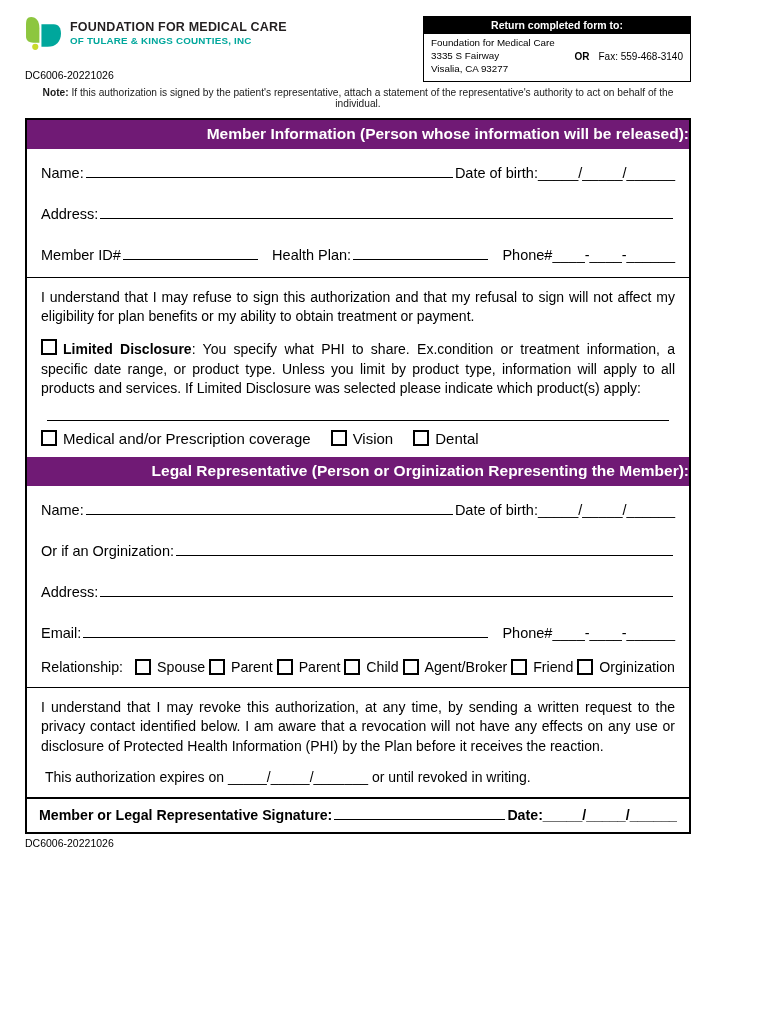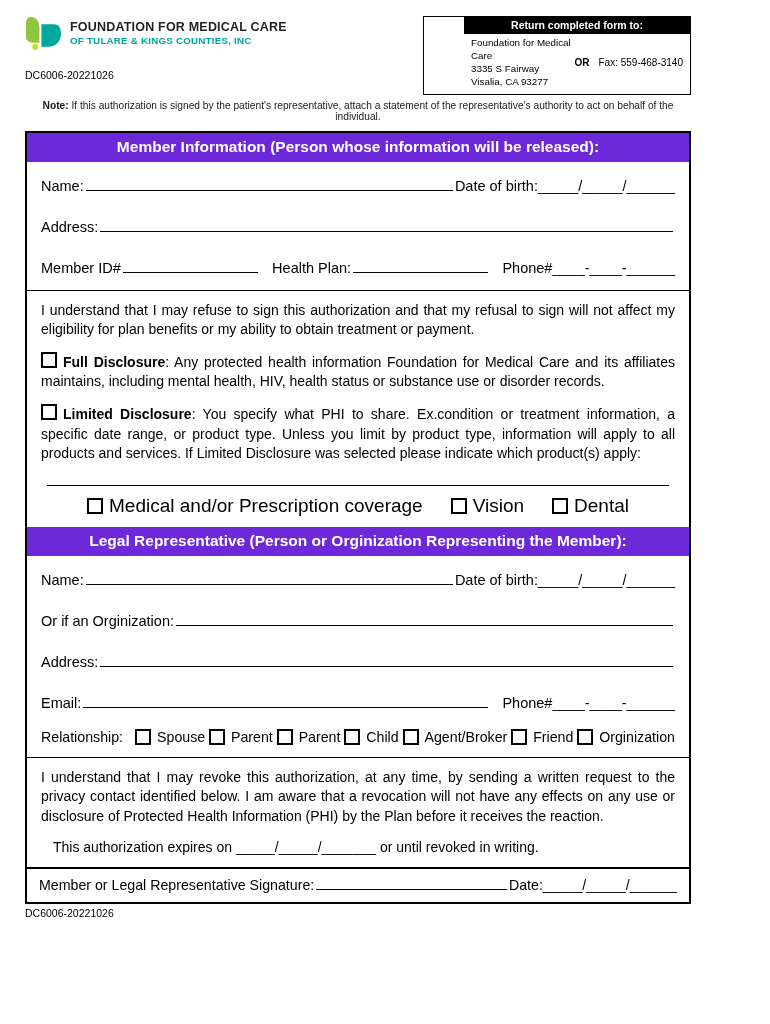--- a/index.html
+++ b/index.html
@@ -5,52 +5,52 @@
   html,body{margin:0;padding:0;}
   body{width:770px;min-height:1024px;background:#fff;color:#000;font-family:"Liberation Sans",sans-serif;}
   .page{width:716px;min-height:1024px;padding:16px 25px 8px;box-sizing:border-box;}
 
   .top{display:flex;justify-content:space-between;align-items:flex-start;}
   .brand-row{display:flex;align-items:flex-start;gap:8px;}
   .brand-name1{font-size:12.5px;font-weight:bold;color:#231f20;letter-spacing:.2px;line-height:1.3;margin-top:3px;}
   .brand-name2{font-size:9.8px;font-weight:bold;color:#00a79c;letter-spacing:.2px;}
   .form-code{margin-top:14px;font-size:10.5px;}
 
-  .return-box{width:268px;border:1.6px solid #000;box-sizing:border-box;padding-left:40px;}
+  .return-box{width:268px;border:1.6px solid #000;box-sizing:border-box;}
   .return-header{background:#000;color:#fff;font-size:10.5px;font-weight:bold;text-align:center;padding:2px 0 3px;}
   .return-body{display:flex;align-items:center;padding:3px 7px 5px;}
   .return-address{font-size:9.8px;line-height:1.32;flex:1;}
   .return-or{font-size:10px;font-weight:bold;margin:0 9px 0 2px;}
   .return-fax{font-size:10px;}
 
   .title{margin:44px 0 0;text-align:center;font-size:24.5px;font-weight:bold;letter-spacing:-.2px;}
   .note{margin:5px 0 0;text-align:center;font-size:10.2px;color:#1a1a1a;}
 
   .form-box{margin-top:9px;border:2px solid #000;}
-  .bar{background:#6d28d9;color:#fff;text-align:center;font-weight:bold;font-size:15.5px;padding:5px 0 6px;}
+  .bar{background:#701a75;color:#fff;text-align:right;font-weight:bold;font-size:15.5px;padding:5px 0 6px;}
   .sec{padding:0 14px;}
   .sep{border-top:1.3px solid #000;}
 
   .frow{display:flex;align-items:flex-end;font-size:14.5px;margin:16px 0 25px;}
   .frow .lbl{white-space:nowrap;}
   .line{flex:1 1 auto;border-bottom:1.4px solid #000;margin:0 2px 3px 2px;min-width:30px;}
   .gap-r{margin-right:14px;}
   .blank{white-space:nowrap;}
 
   .para{font-size:14px;line-height:1.4;text-align:justify;margin:10px 0 12px;}
   .cb{display:inline-block;width:12px;height:12px;border:2px solid #000;vertical-align:-1px;margin-right:6px;flex:0 0 auto;}
   .limited-line{border-bottom:1.4px solid #000;height:13px;margin:0 6px 3px;}
-  .products{display:flex;justify-content:center;align-items:center;gap:28px;font-size:19px;margin:9px 0 10px;}
+  .products{display:flex;justify-content:flex-start;align-items:center;gap:20px;font-size:15px;margin:9px 0 10px;}
   .opt{display:flex;align-items:center;white-space:nowrap;}
 
   .rel-row{display:flex;align-items:center;font-size:14.2px;margin:2px 0 12px;}
   .rel-opts{display:flex;flex:1;justify-content:space-between;margin-left:12px;}
 
-  .expires{font-size:14px;margin:12px 12px 12px;}
-  .sig{border-top:2.2px solid #000;display:flex;align-items:flex-end;font-weight:normal;font-size:14.2px;padding:8px 12px 9px;}
+  .expires{font-size:14px;margin:12px 4px 12px;}
+  .sig{border-top:2.2px solid #000;display:flex;align-items:flex-end;font-weight:bold;font-size:14.2px;padding:8px 12px 9px;}
   .sig .line{margin-bottom:3px;}
   .footer-code{font-size:10.5px;margin-top:3px;}
 </style>
 </head>
 <body>
 
 <div class="page">
 
   <div class="top">
     <div>
@@ -109,23 +109,20 @@
         <span class="lbl">Phone#</span>
         <span class="blank">____-____-______</span>
       </div>
     </div>
 
     <div class="sep"></div>
 
     <div class="sec">
       <p class="para">I understand that I may refuse to sign this authorization and that my refusal to sign will not affect my eligibility for plan benefits or my ability to obtain treatment or payment.</p>
 
-      <p class="para">
-        <span class="cb"></span><b>Full Disclosure</b><span>: Any protected health information Foundation for Medical Care and its affiliates maintains, including mental health, HIV, health status or substance use or disorder records.</span>
-      </p>
 
       <p class="para" style="margin-bottom:8px;">
         <span class="cb"></span><b>Limited Disclosure</b><span>: You specify what PHI to share. Ex.condition or treatment information, a specific date range, or product type. Unless you limit by product type, information will apply to all products and services. If Limited Disclosure was selected please indicate which product(s) apply:</span>
       </p>
 
       <div class="limited-line"></div>
 
       <div class="products">
         <span class="opt">
           <span class="cb"></span>

